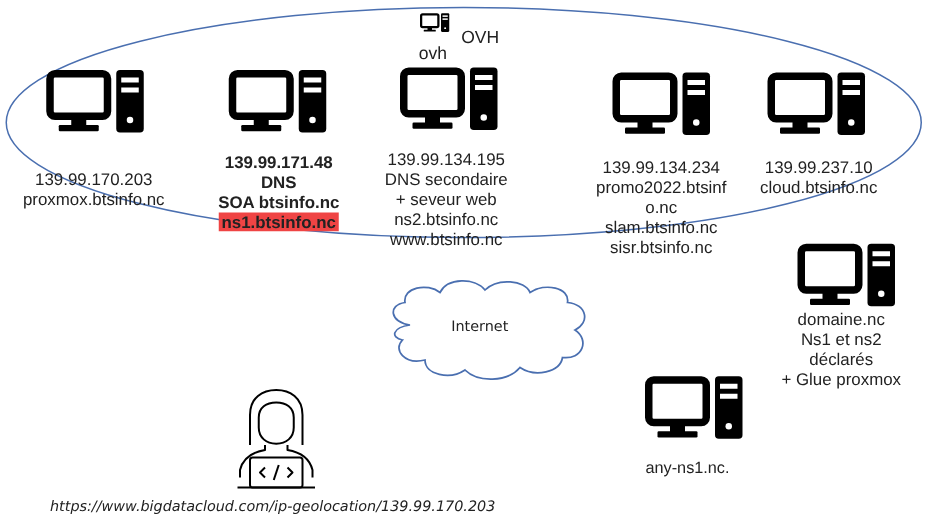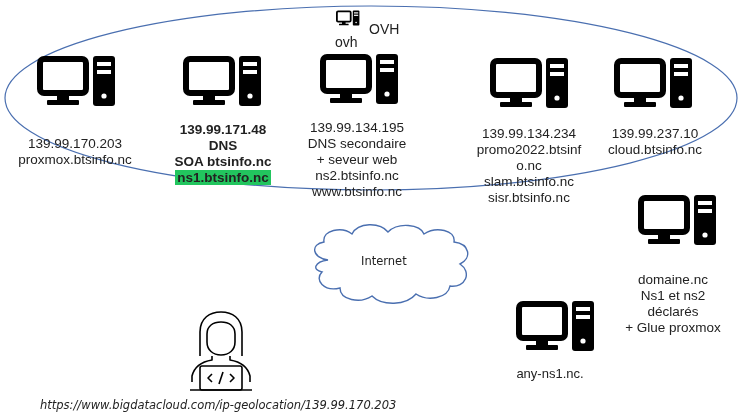--- a/index.html
+++ b/index.html
@@ -1,21 +1,21 @@
 <!DOCTYPE html>
 <html><head>
 <meta charset="utf-8">
 <style>
   html, body { margin:0; padding:0; background:#ffffff; }
   body { width:746px; height:418px; position:relative; overflow:hidden;
          font-family:"Liberation Sans", sans-serif; color:#222; }
   .abs { position:absolute; }
   .node-label { position:absolute; text-align:center; font-size:13.5px; line-height:16px; color:#222; }
   .node-label span { display:block; white-space:nowrap; }
-  .hl { background:#22c55e; display:inline !important; padding:0 2px; }
+  .hl { background:#ef4444; display:inline !important; padding:0 2px; }
   .pc { position:absolute; }
   .small { font-size:14px;text-align:right; }
   .calibri { font-family:"DejaVu Sans", sans-serif; }
   svg { overflow:visible; }
 </style>
 </head>
 <body>
 
 <svg width="0" height="0" style="position:absolute">
   <defs>
@@ -105,21 +105,21 @@
   <svg class="abs" style="left:306px;top:220px" width="170" height="86" viewBox="0 0 170 86">
     <path d="M22,40 C6,38 4,24 18,22 C16,10 36,6 46,14 C52,2 74,2 82,12 C92,2 114,4 118,14 C130,6 150,10 148,22 C164,24 166,38 154,44 C166,52 160,68 144,66 C142,78 122,82 110,74 C100,86 76,86 66,76 C54,84 34,80 34,68 C18,72 8,60 16,52 C6,50 8,42 22,40 Z" fill="#fff" stroke="#4a6fb0" stroke-width="1.4"></path>
   </svg>
   <div class="abs calibri" style="left:361px;top:254px;font-size:11.5px;">Internet</div>
 </div>
 
 <div>
   <svg class="pc" style="left:638px;top:194px" width="80" height="52" viewBox="0 0 80 52">
       <use href="#pc-glyph"></use>
     </svg>
-  <div class="node-label" style="left:603px;top:272px;width:140px;">
+  <div class="node-label" style="left:603px;top:248px;width:140px;">
     <span>domaine.nc</span>
     <span>Ns1 et ns2</span>
     <span>déclarés</span>
     <span>+ Glue proxmox</span>
   </div>
 </div>
 
 <div>
   <svg class="pc" style="left:516px;top:300px" width="80" height="52" viewBox="0 0 80 52">
       <use href="#pc-glyph"></use>

